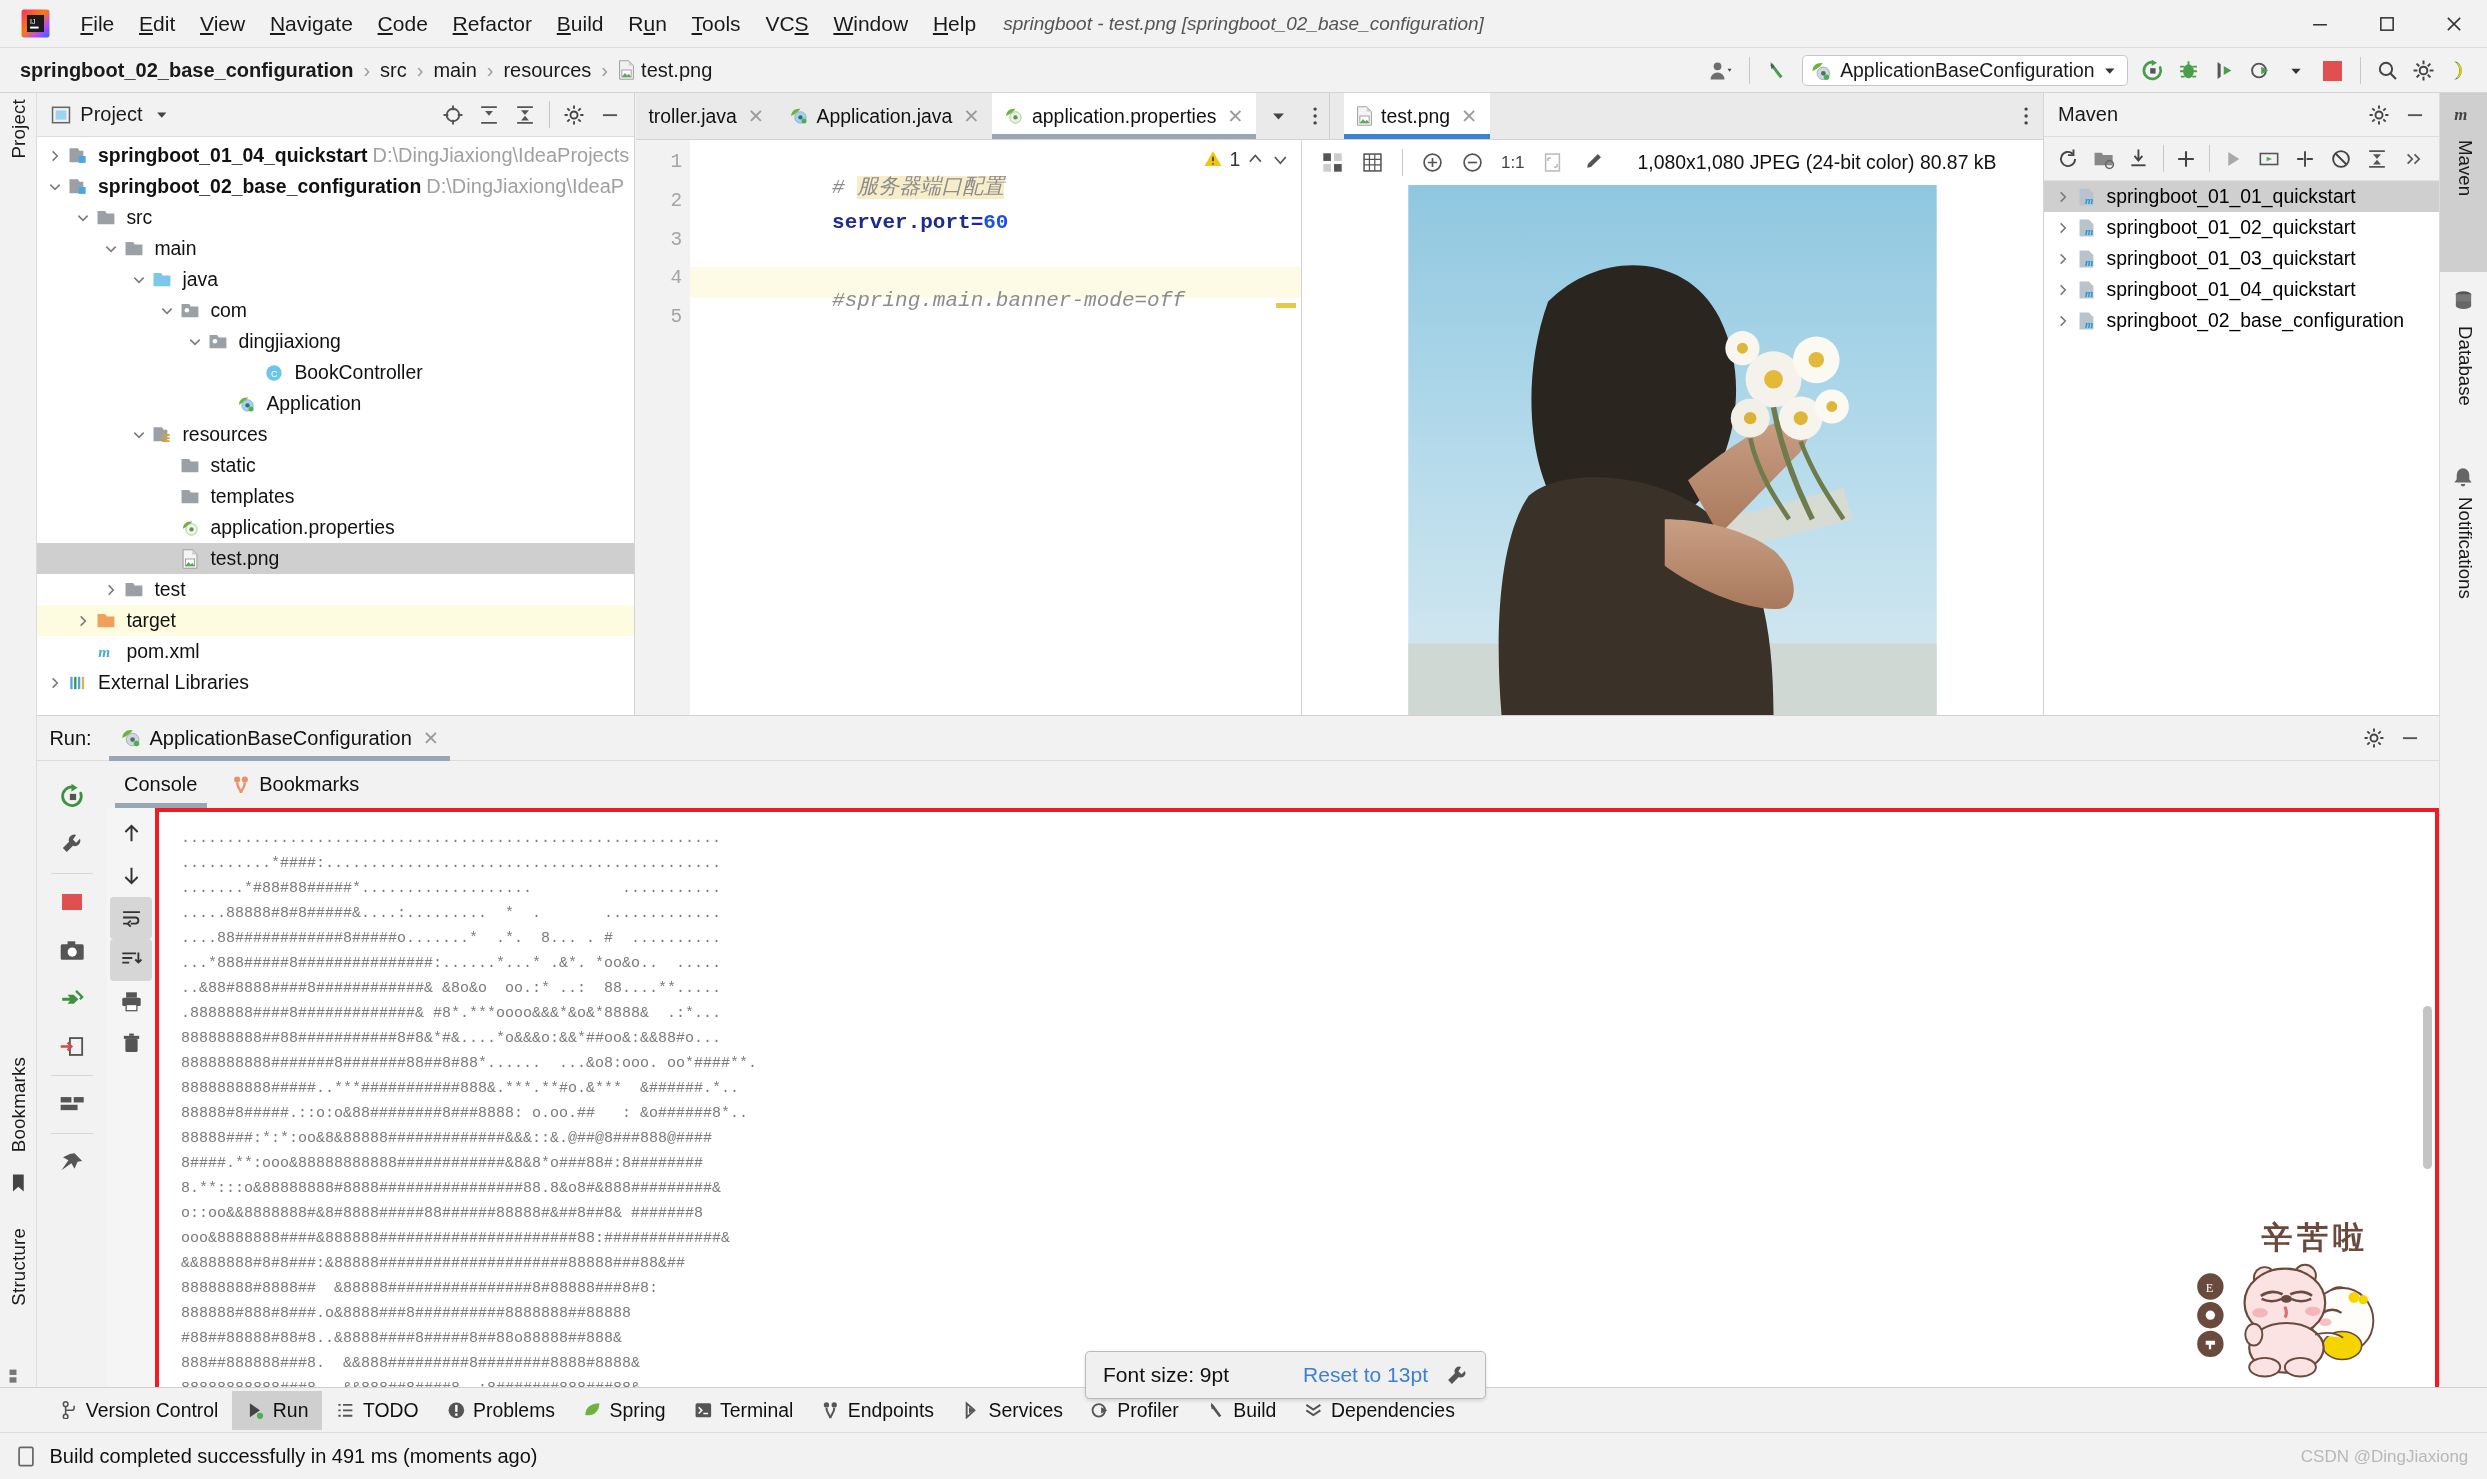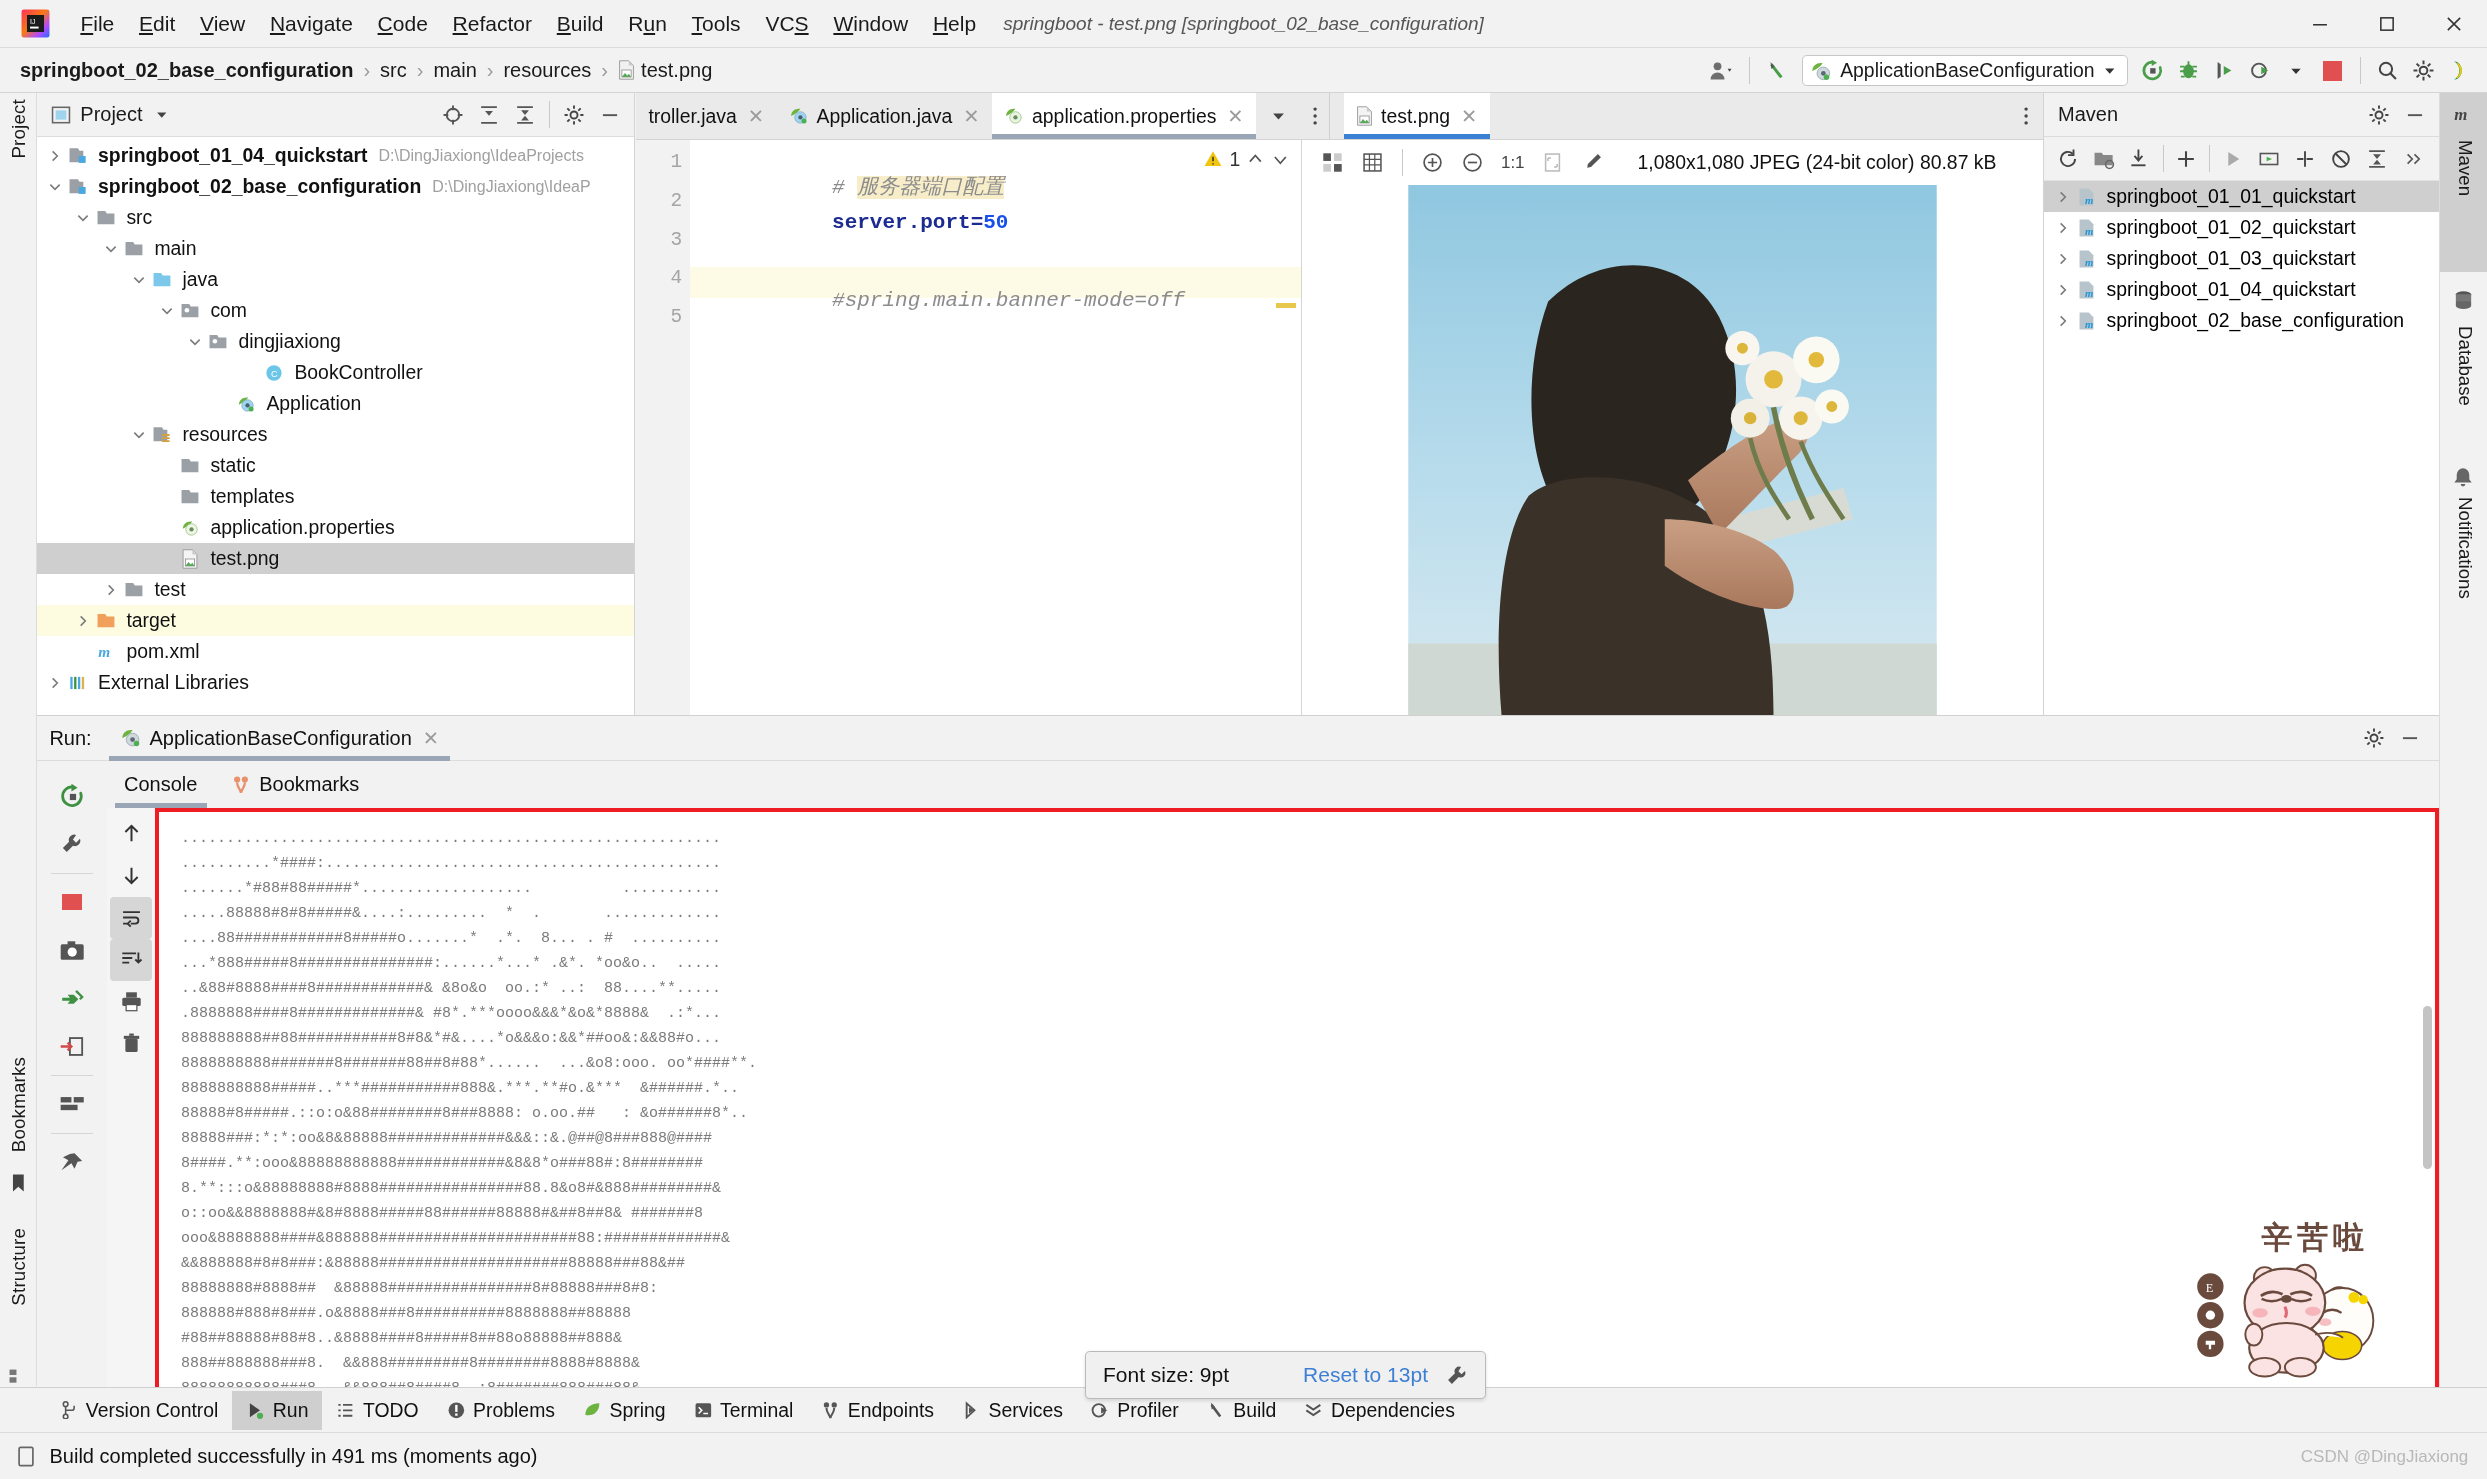--- a/index.html
+++ b/index.html
@@ -80,21 +80,21 @@
   .phbtn { width:36px; height:36px; display:flex; align-items:center; justify-content:center; }
 
   .tree { padding-top:3.1px; font-size:19.4px; color:#111; background:#fff; height:578px; overflow:hidden; position:relative;}
   .trow { display:flex; align-items:center; height:31px; white-space:nowrap; padding-left:4.7px; }
   .trow.sel { background:#cfcfcf; }
   .trow.hl { background:#fdfbe0; }
   .tw { width:26.4px; display:flex; align-items:center; justify-content:center; flex:none; }
   .ticon { width:23px; height:20px; margin-right:7px; flex:none; display:flex; align-items:center;}
   .tlabel { }
   .tlabel.b { font-weight:bold; }
-  .tpath { color:#a0a0a0; margin-left:11px; font-size:16px; }
+  .tpath { color:#a0a0a0; margin-left:5px; font-size:20px; }
 
   
   .editor-area { position:absolute; left:636px; top:93px; width:1407px; height:622px; background:#fff; }
   .tabs-row { height:47px; background:#eaeaea; display:flex; align-items:stretch; border-bottom:0.8px solid #d4d4d4; position:relative;}
   .etab {
     display:flex; align-items:center; gap:7.8px; padding:0 12.4px; font-size:19.4px; color:#111;
     background:#eaeaea; position:relative; white-space:nowrap;
   }
   .etab.active { background:#fff; }
   .etab.active.blue::after { content:""; position:absolute; left:0; right:0; bottom:0; height:5.4px; background:#3c82d4; }
@@ -725,21 +725,21 @@
           <div class="ln" style="top:50px;">2</div>
           <div class="ln" style="top:89px;">3</div>
           <div class="ln" style="top:127px;">4</div>
           <div class="ln" style="top:166px;">5</div>
         </div>
 
         <div class="code-line" style="top:9.3px;">
           <span class="c-comment">#&nbsp;</span><span class="c-comment c-hl">服务器端口配置</span>
         </div>
         <div class="code-line" style="top:48px;">
-          <span class="c-key">server.port=</span><span class="c-num">50</span>
+          <span class="c-key">server.port=</span><span class="c-num">60</span>
         </div>
         <div class="code-line" style="top:87px;"></div>
         <div class="code-line" style="top:126px;">
           <span class="c-comment">#spring.main.banner-mode=off</span>
         </div>
 
         <div class="warn-box">
           <svg class="ico" width="20" height="20" viewBox="0 0 26 26">
               <path d="M13 3 L24 22 H2Z" fill="#f0c40f"></path>
               <path d="M13 10 v6 M13 18.5 v1.6" stroke="#333" stroke-width="2"></path>

